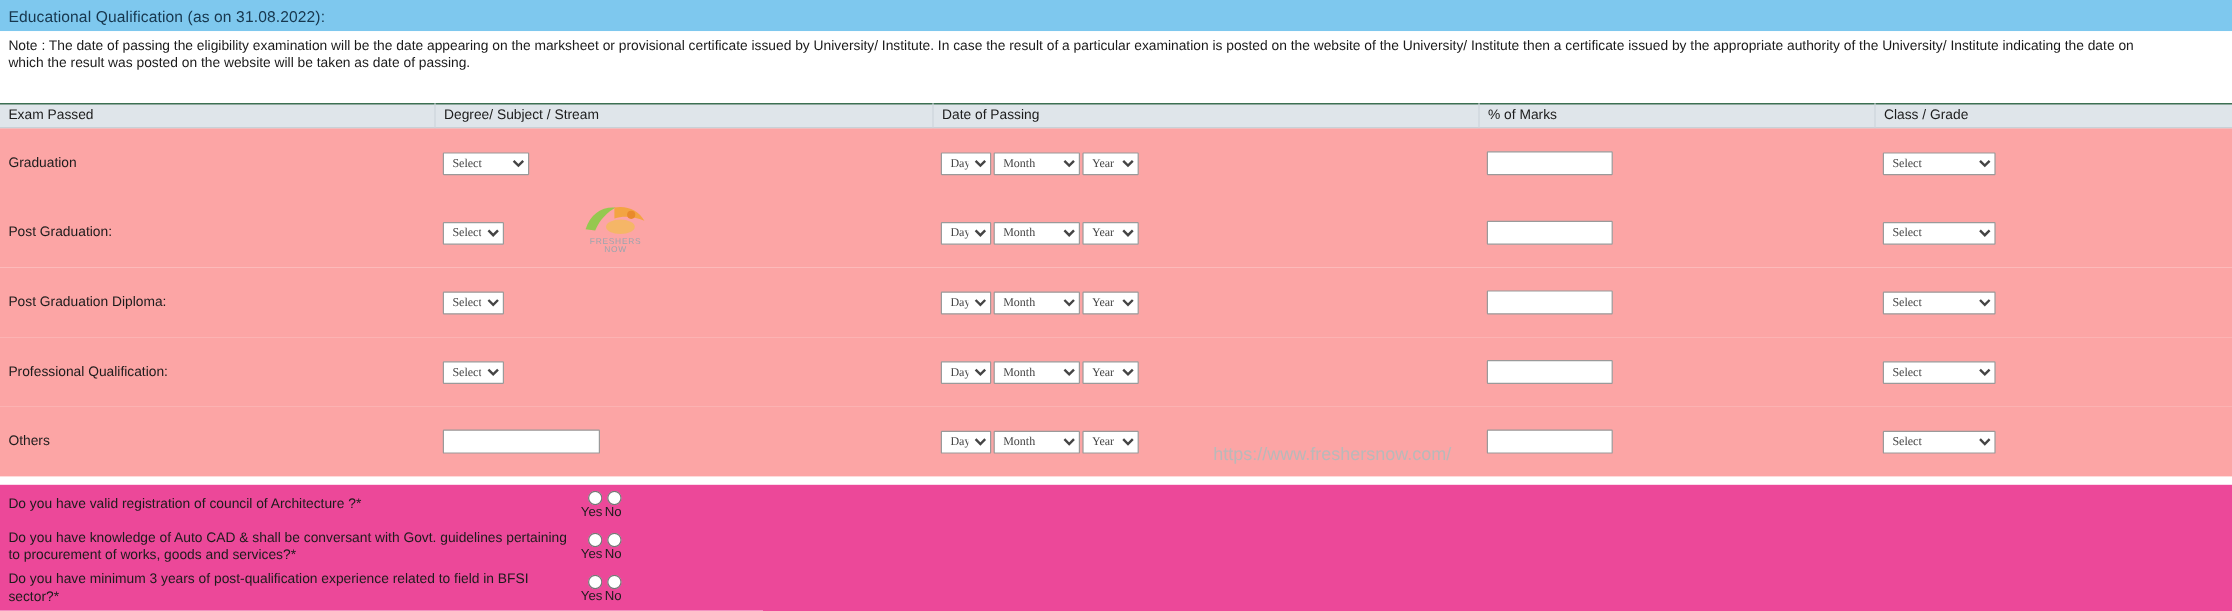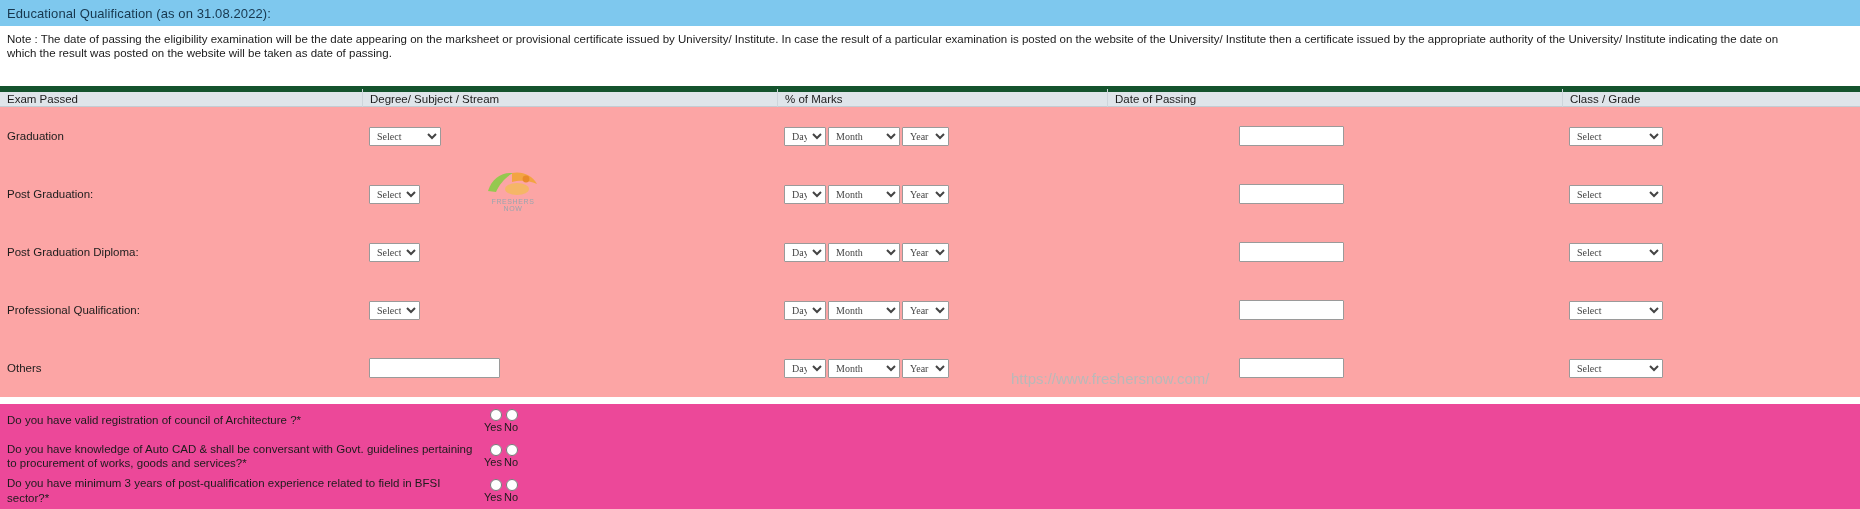--- a/index.html
+++ b/index.html
@@ -53,21 +53,21 @@
   
   .table {
     position: absolute;
     left: 0; top: 86px;
     width: 1860px;
   }
   .thead {
     display: flex;
     height: 21px;
     background: #dfe5ea;
-    border-top: 6px solid #14532d;
+    border-top: 1px solid #14532d;
     border-bottom: 1px solid #c3ccd3;
     align-items: center;
   }
   .th {
     font-size: 11.5px;
     color: #1c1c1c;
     padding-left: 7px;
     border-left: 1px solid #cdd5db;
     height: 21px;
     line-height: 21px;
@@ -218,22 +218,22 @@
   <div class="note-block">
     <div class="note-line">Note : The date of passing the eligibility examination will be the date appearing on the marksheet or provisional certificate issued by University/ Institute. In case the result of a particular examination is posted on the website of the University/ Institute then a certificate issued by the appropriate authority of the University/ Institute indicating the date on</div>
     <div class="note-line">which the result was posted on the website will be taken as date of passing.</div>
   </div>
 
   <div class="table">
 
     <div class="thead">
       <div class="th col-exam">Exam Passed</div>
       <div class="th col-degree">Degree/ Subject / Stream</div>
+      <div class="th col-date">Date of Passing</div>
       <div class="th col-marks">% of Marks</div>
-      <div class="th col-date">Date of Passing</div>
       <div class="th col-class">Class / Grade</div>
     </div>
 
     <div class="trow">
       <div class="cell col-exam">
         <span class="row-label">Graduation</span>
       </div>
       <div class="cell col-degree">
         <select class="sel sel-degree-wide">
           <option>Select</option>

